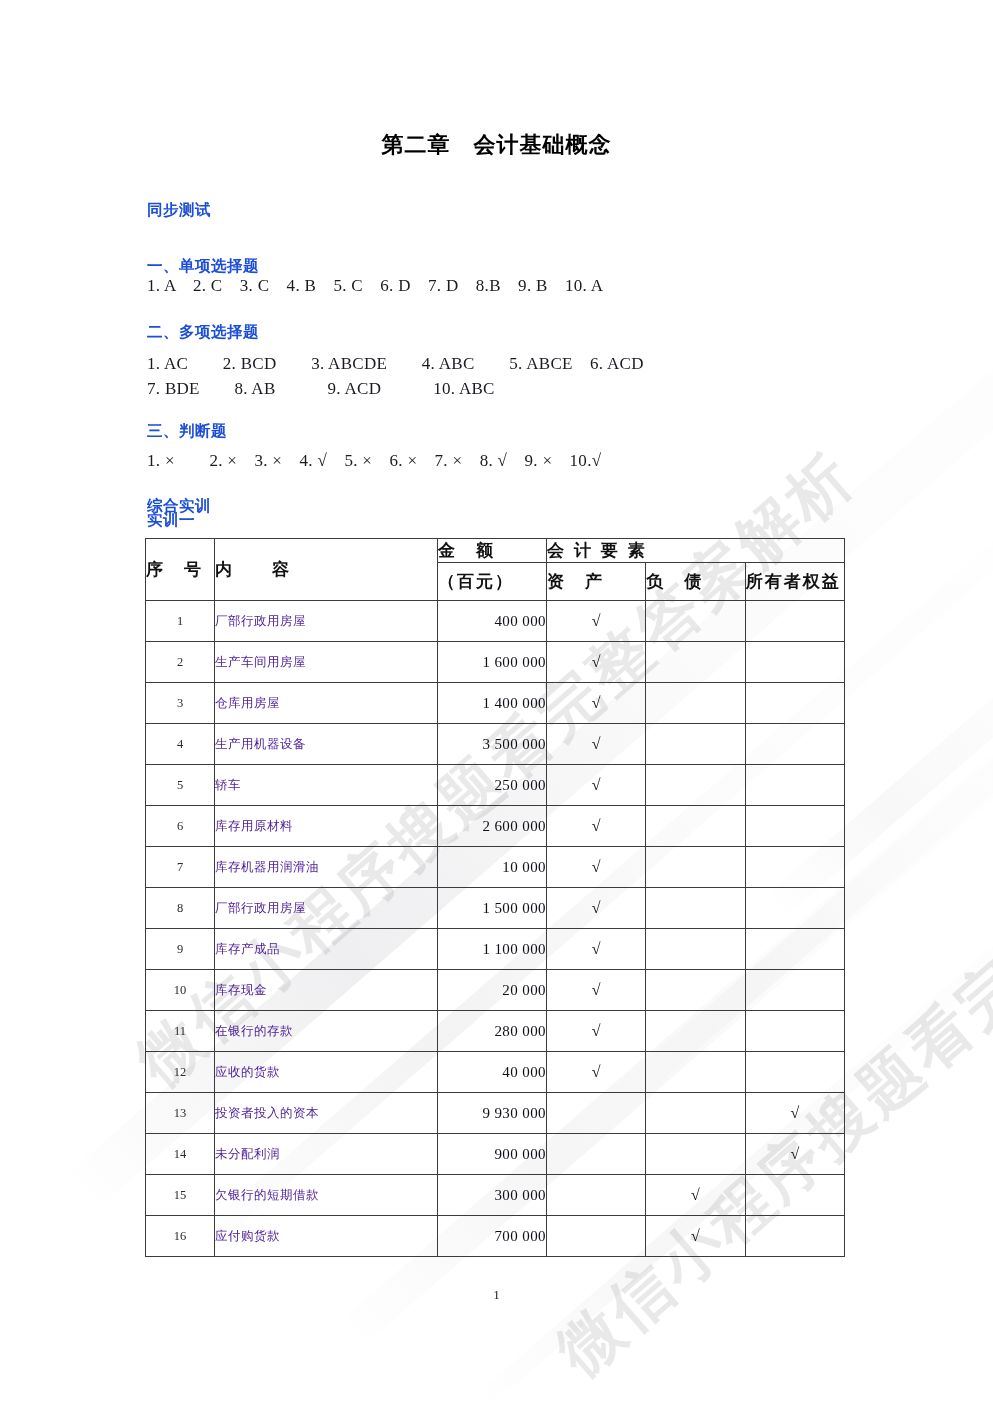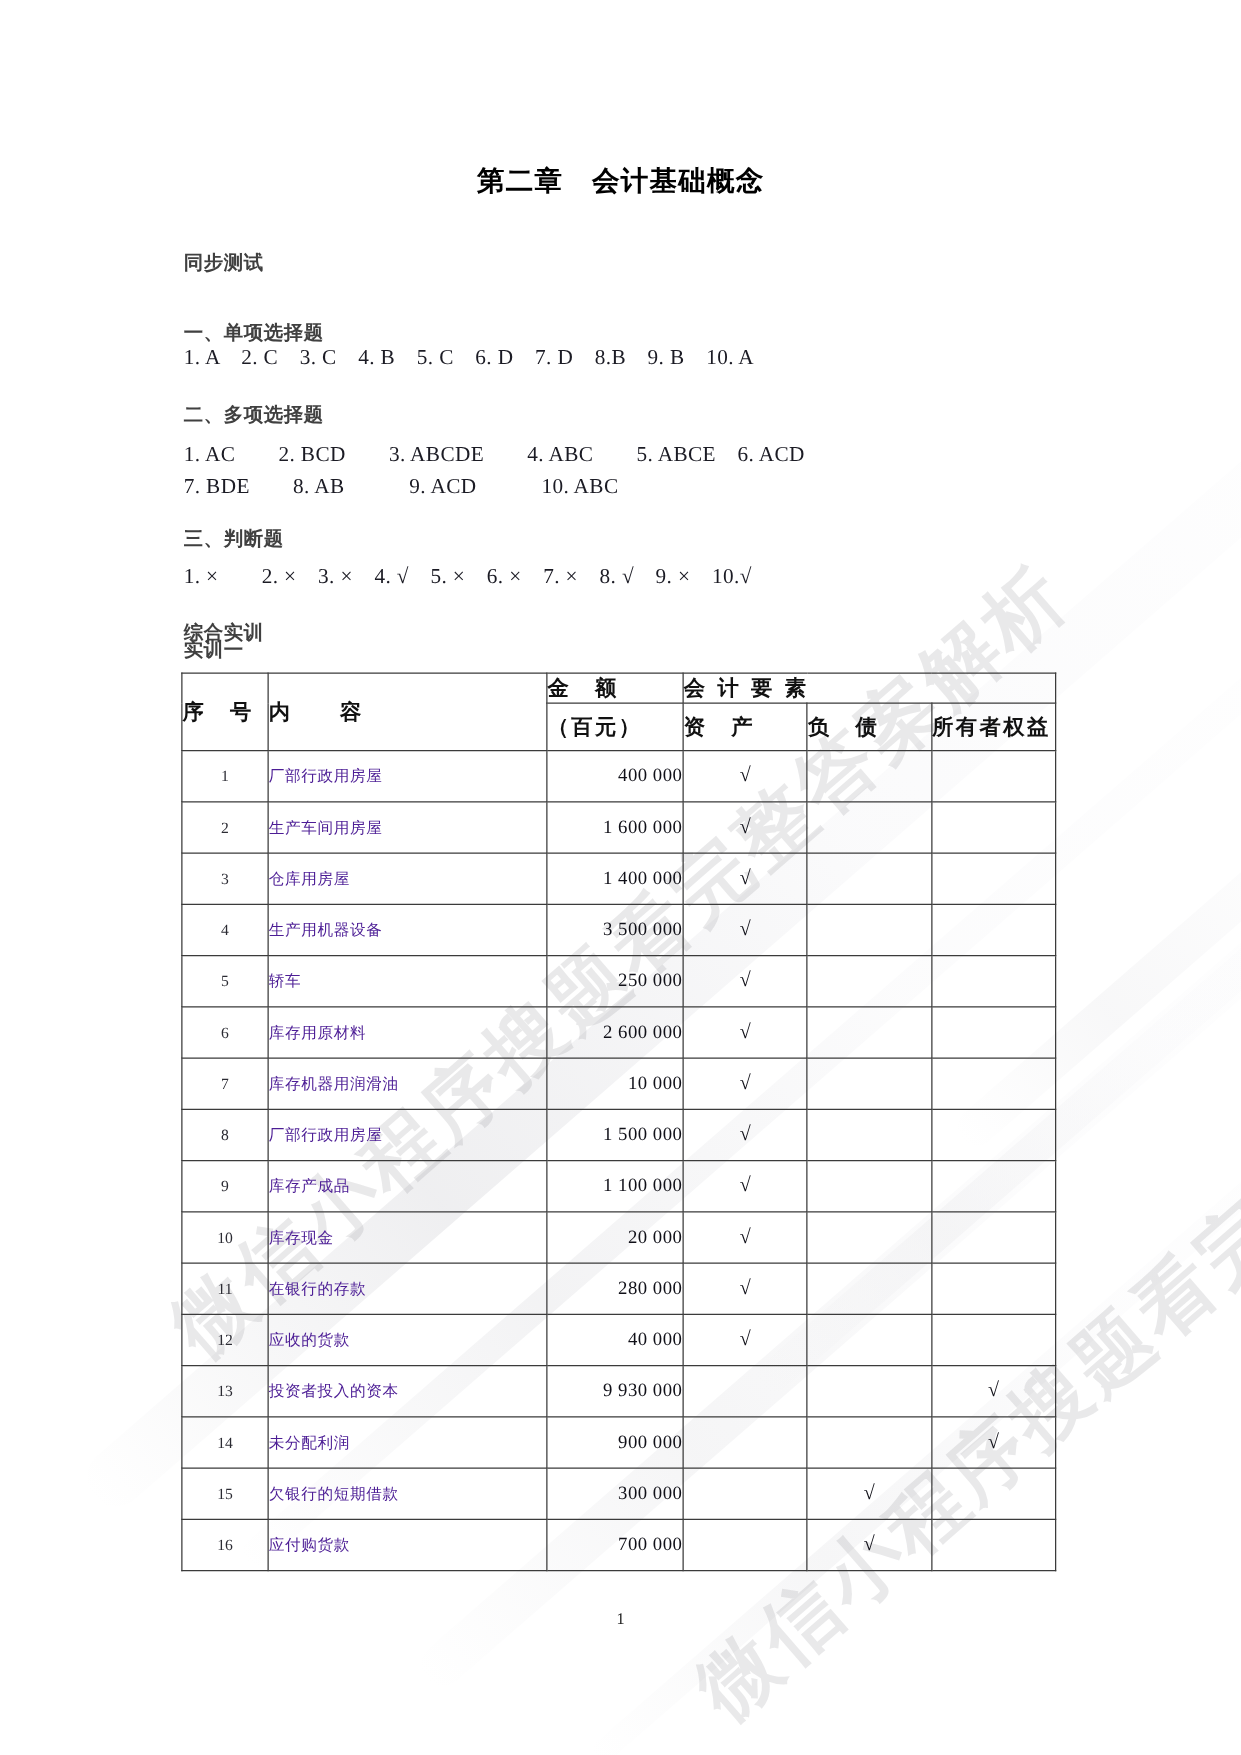--- a/index.html
+++ b/index.html
@@ -88,21 +88,21 @@
 
   .blk {
     position: absolute;
     left: 147px;
   }
 
   .hd {
     font-family: "DejaVu Sans", sans-serif;
     font-weight: 700;
     font-size: 15.5px;
-    color: #404040;
+    color: #1d4ed8;
     letter-spacing: .5px;
   }
 
   .ans {
     font-family: "Liberation Serif", serif;
     font-size: 17px;
     color: #1b1b24;
     letter-spacing: .3px;
     white-space: pre;
     margin-top: 20px;

